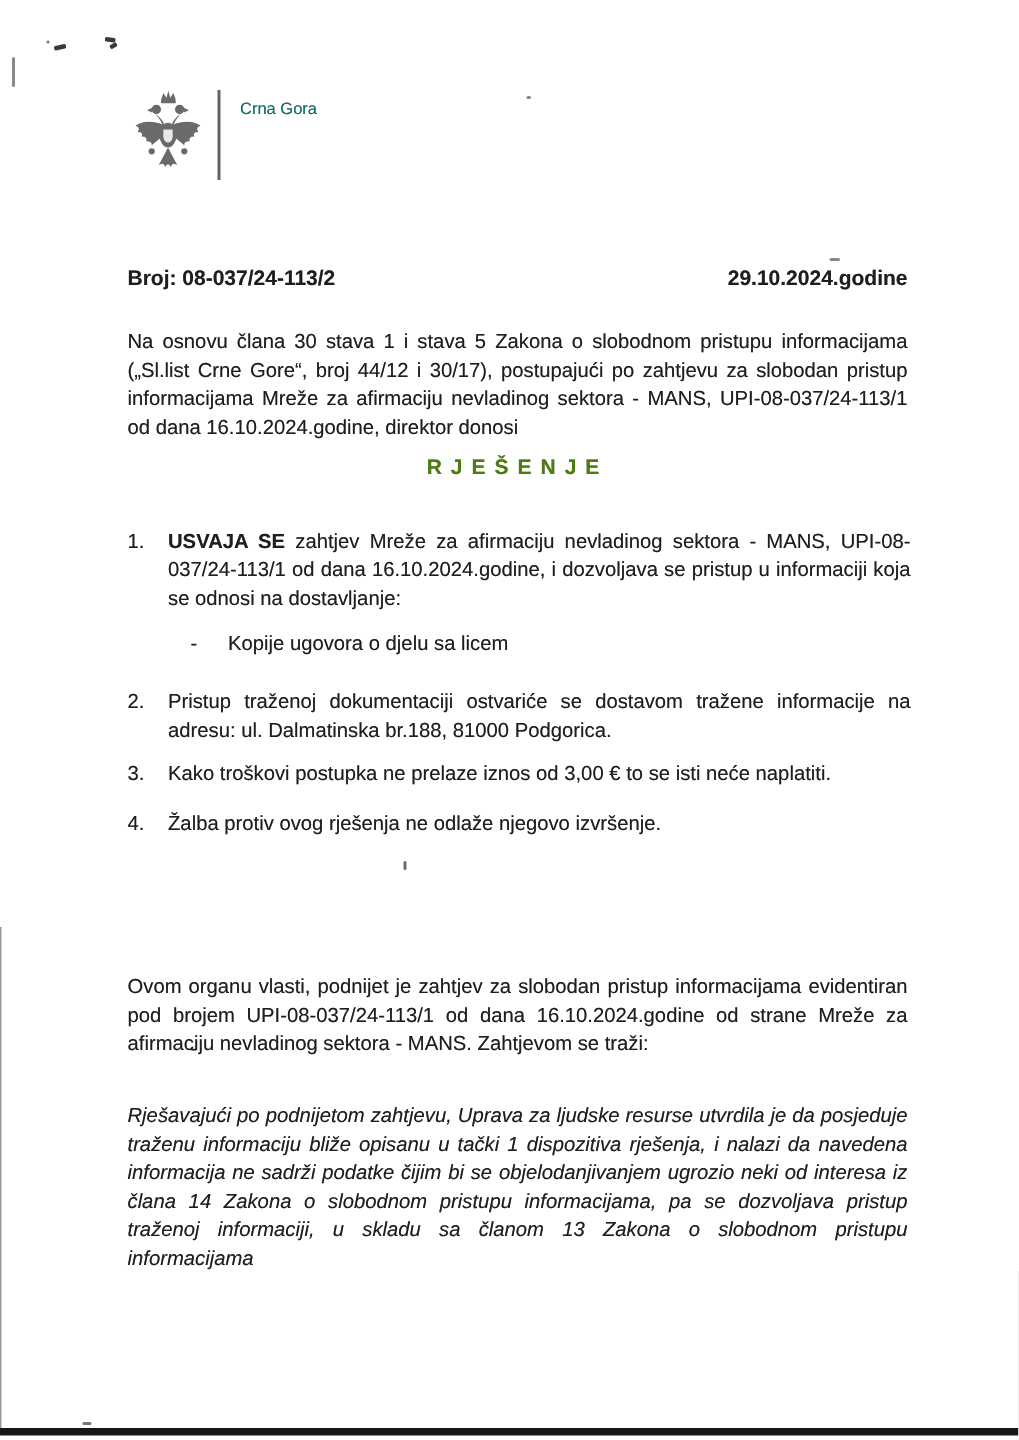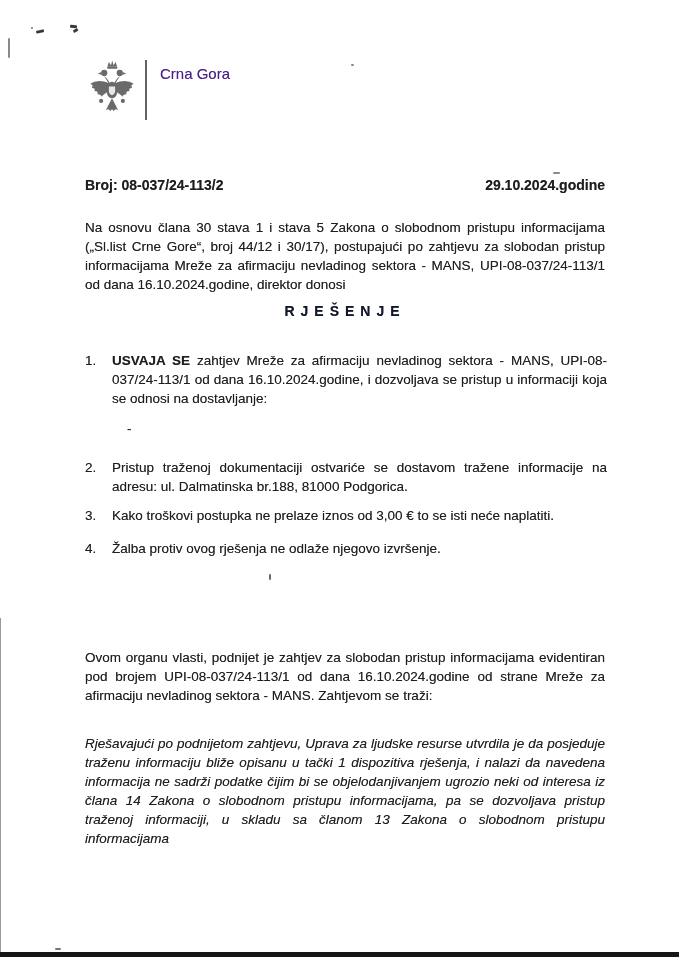--- a/index.html
+++ b/index.html
@@ -10,27 +10,27 @@
     background:#ffffff;
     font-family:"Liberation Sans", sans-serif;
     color:#1e1e1e;
     overflow:hidden;
     text-shadow:0 0 0.4px rgba(30,30,30,.55);
   }
   
   .doc-header{position:absolute;top:60px;left:86px;display:flex;align-items:flex-start;}
   .coa{display:block;opacity:.82;}
   .hdr-divider{width:2px;height:60px;background:#3c3c3c;margin-left:7px;opacity:.8;}
-  .hdr-text{margin-left:13px;padding-top:1px;font-size:15px;line-height:25px;color:#4c1d95;}
+  .hdr-text{margin-left:13px;padding-top:1px;font-size:11px;line-height:25px;color:#0f766e;}
   
   .meta-row{position:absolute;top:177px;left:85px;right:74px;display:flex;justify-content:space-between;font-size:14px;font-weight:bold;}
   
   .para{position:absolute;left:85px;width:520px;margin:0;font-size:13.5px;line-height:19px;text-align:justify;}
   .intro{top:218px;}
-  .heading{position:absolute;left:85px;width:520px;margin:0;text-align:center;font-size:14px;font-weight:bold;letter-spacing:6px;color:#0f172a;}
+  .heading{position:absolute;left:85px;width:520px;margin:0;text-align:center;font-size:14px;font-weight:bold;letter-spacing:6px;color:#4d7c0f;}
   .h-rjesenje{top:303px;}
   .h-obraz{top:597px;letter-spacing:5px;}
   
   .items{position:absolute;top:351px;left:85px;width:522px;margin:0;padding:0;list-style:none;font-size:13.5px;line-height:19px;}
   .item{display:flex;}
   .item .num{width:27px;flex:0 0 27px;}
   .item .itxt{flex:1;text-align:justify;}
   .item-1{margin-bottom:20px;}
   .item-2{margin-bottom:10px;}
   .item-3{margin-bottom:14px;}
@@ -106,20 +106,21 @@
 
   <h2 class="heading h-rjesenje">RJEŠENJE</h2>
 
   <ol class="items">
     <li class="item item-1">
       <span class="num">1.</span>
       <div class="itxt">
         <b>USVAJA SE</b><span> zahtjev Mreže za afirmaciju nevladinog sektora - MANS, UPI-08-037/24-113/1 od dana 16.10.2024.godine, i dozvoljava se pristup u informaciji koja se odnosi na dostavljanje:</span>
         <div class="sub">
           <span class="dash">-</span>
+          <span>Kopije ugovora o djelu sa licem</span>
         </div>
       </div>
     </li>
     <li class="item item-2">
       <span class="num">2.</span>
       <div class="itxt">Pristup traženoj dokumentaciji ostvariće se dostavom tražene informacije na adresu: ul. Dalmatinska br.188, 81000 Podgorica.</div>
     </li>
     <li class="item item-3">
       <span class="num">3.</span>
       <div class="itxt">Kako troškovi postupka ne prelaze iznos od 3,00 € to se isti neće naplatiti.</div>

